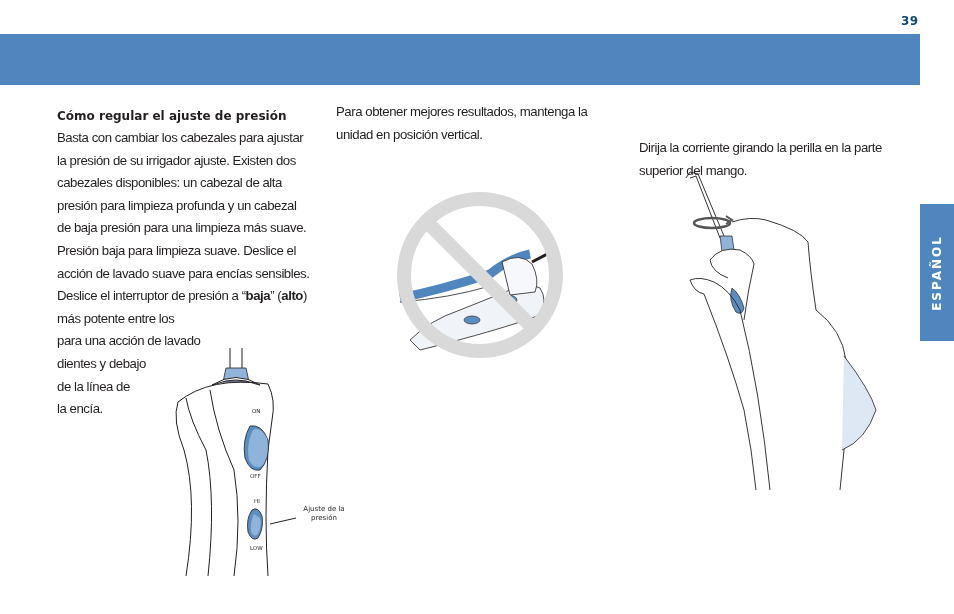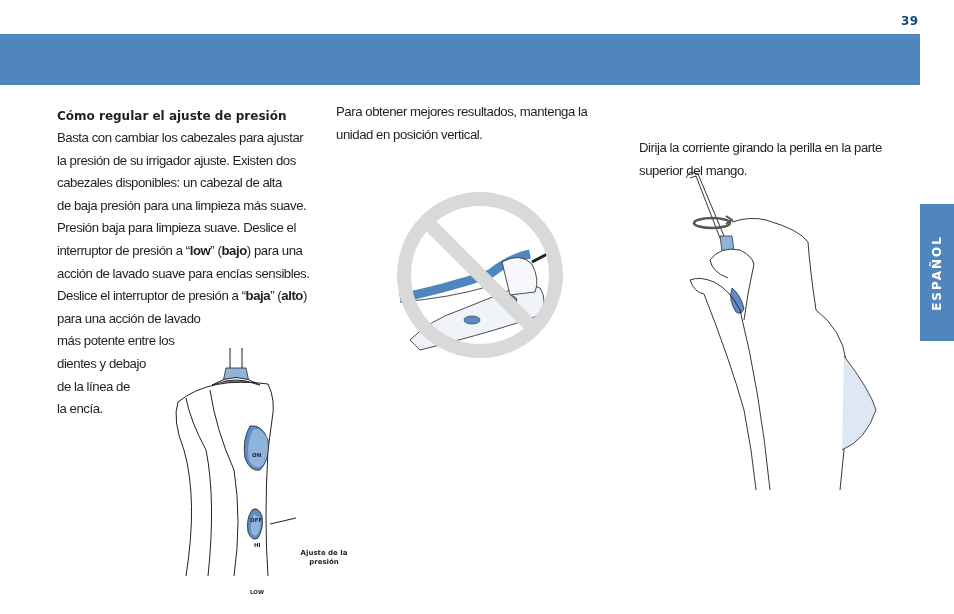--- a/index.html
+++ b/index.html
@@ -13,43 +13,43 @@
   .lang-tab span { transform:rotate(-90deg); color:#fff; font-family:"DejaVu Sans", sans-serif;
                    font-weight:bold; font-size:12px; letter-spacing:2px; white-space:nowrap; }
   .col { position:absolute; font-size:13.2px; line-height:22.6px; transform-origin:left top; }
   .col1 { left:57px; top:105px; width:270px; }
   .heading { font-family:"DejaVu Sans", sans-serif; font-weight:bold; font-size:12px; margin:0; line-height:22px; }
   .txt { letter-spacing:-0.45px; }
   .col2 { left:336px; top:101px; width:270px; }
   .col3 { left:639px; top:101px; width:270px;margin-top:36px; }
   b { font-weight:bold; }
   svg { position:absolute; }
-  .lbl { position:absolute; font-family:"DejaVu Sans", sans-serif; font-weight:bold; color:#231f20;margin-top:44px; }
+  .lbl { position:absolute; font-family:"DejaVu Sans", sans-serif; font-weight:normal; color:#231f20; }
 </style>
 </head>
 <body>
 
 <div class="page-num">39</div>
 <div class="banner"></div>
 <div class="lang-tab">
   <span>ESPAÑOL</span>
 </div>
 
 <div class="col col1">
   <p class="heading">Cómo regular el ajuste de presión</p>
   <div class="txt">Basta con cambiar los cabezales para ajustar</div>
   <div class="txt">la presión de su irrigador ajuste. Existen dos</div>
   <div class="txt">cabezales disponibles: un cabezal de alta</div>
+  <div class="txt">presión para limpieza profunda y un cabezal</div>
   <div class="txt">de baja presión para una limpieza más suave.</div>
   <div class="txt">Presión baja para limpieza suave. Deslice el</div>
-  <div class="txt"><span>interruptor de presión a “</span><b>low</b><span>” (</span><b>bajo</b><span>) para una</span></div>
   <div class="txt">acción de lavado suave para encías sensibles.</div>
   <div class="txt"><span>Deslice el interruptor de presión a “</span><b>baja</b><span>” (</span><b>alto</b><span>)</span></div>
+  <div class="txt">más potente entre los</div>
   <div class="txt">para una acción de lavado</div>
-  <div class="txt">más potente entre los</div>
   <div class="txt">dientes y debajo</div>
   <div class="txt">de la línea de</div>
   <div class="txt">la encía.</div>
 </div>
 
 <svg style="left:150px;top:340px" width="220" height="240" viewBox="0 0 220 240">
   <path d="M80 8 L80 28 M92 8 L92 28" stroke="#231f20" stroke-width="1" fill="none"></path>
   <path d="M76 28 L96 28 L99 42 L73 42 Z" fill="#8fb3da" stroke="#231f20" stroke-width="0.8"></path>
   <path d="M62 45 Q86 30 110 45 L106 44 Q86 36 66 44 Z" fill="#fff" stroke="#231f20" stroke-width="1"></path>
   <path d="M28 62 Q60 36 118 44 Q126 60 122 80 L118 110 Q114 180 118 236" fill="none" stroke="#231f20" stroke-width="1"></path>

